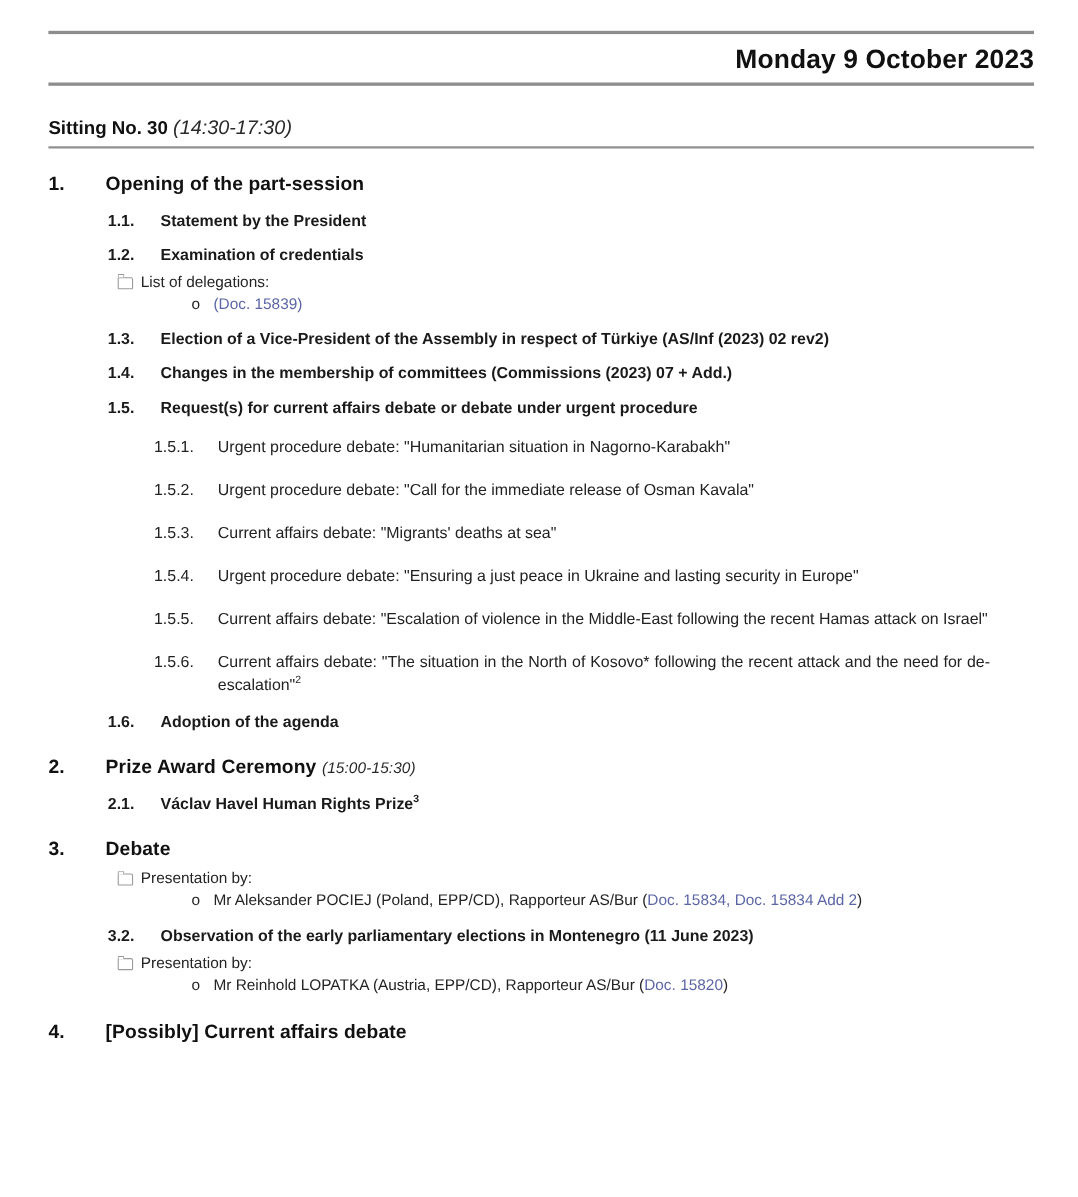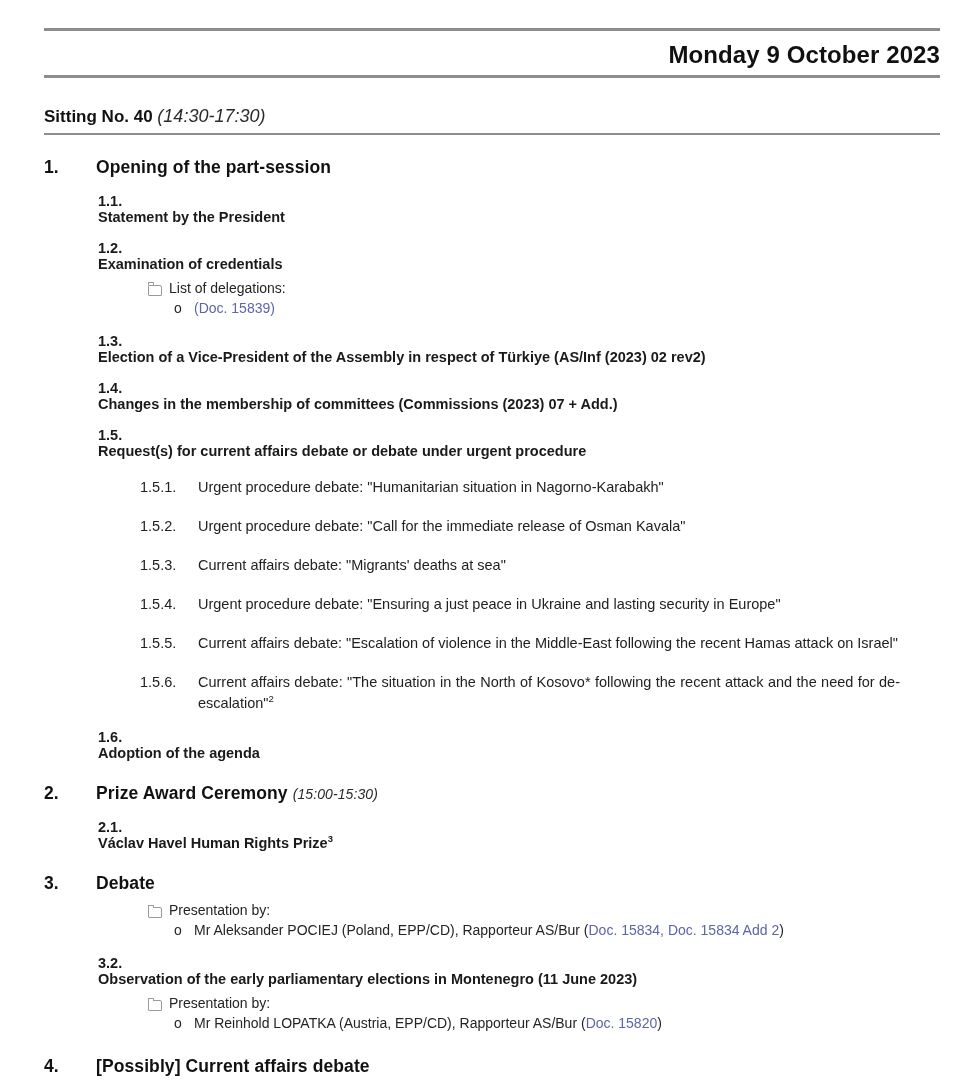--- a/index.html
+++ b/index.html
@@ -89,45 +89,44 @@
     color: #2a2a2a;
   }
 
   
   .lvl2 {
     margin-top: 15px;
     margin-left: 54px;
     font-size: 14.5px;
     font-weight: bold;
     color: #1a1a1a;
-    flex-direction: column;
   }
   .lvl2 .num { width: 48px; }
 
   
   .lvl3 {
     margin-top: 18px;
     margin-left: 96px;
     margin-right: 40px;
     font-size: 14.5px;
     font-weight: normal;
     color: #222222;
     text-align: justify;
     line-height: 1.45;
   }
   .lvl3 .num { width: 58px; }
 
   
   .bullet-folder {
     margin-top: 8px;
-    margin-left: 104px;
+    margin-left: 63px;
     font-size: 14px;
     color: #242424;
     display: flex;
-    align-items: flex-end;
+    align-items: flex-start;
   }
   .bullet-folder .label { margin-left: 7px; }
 
   .bullet-o {
     margin-top: 2px;
     margin-left: 130px;
     margin-right: 60px;
     font-size: 14px;
     color: #242424;
     display: flex;
@@ -215,21 +214,21 @@
 <div class="page">
 
   <hr class="rule rule-top">
 
   <div class="doc-title">Monday 9 October 2023</div>
 
   <hr class="rule rule-under-title">
 
   <div class="sitting-block">
     <div class="sitting-line">
-      <span>Sitting No. 40</span>
+      <span>Sitting No. 30</span>
       <span class="sitting-time">(14:30-17:30)</span>
     </div>
     <hr class="rule rule-under-sitting">
   </div>
 
   <div class="row lvl1">
     <span class="num">1.</span>
     <span class="txt">Opening of the part-session</span>
   </div>
 

